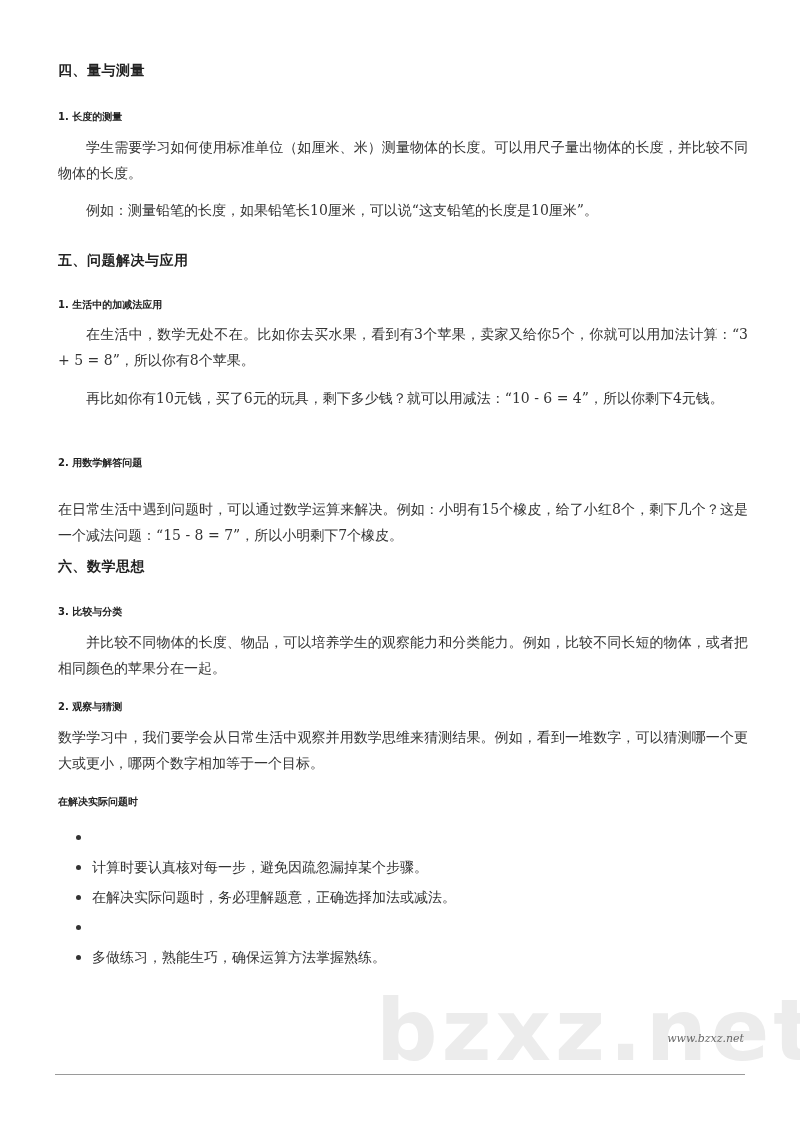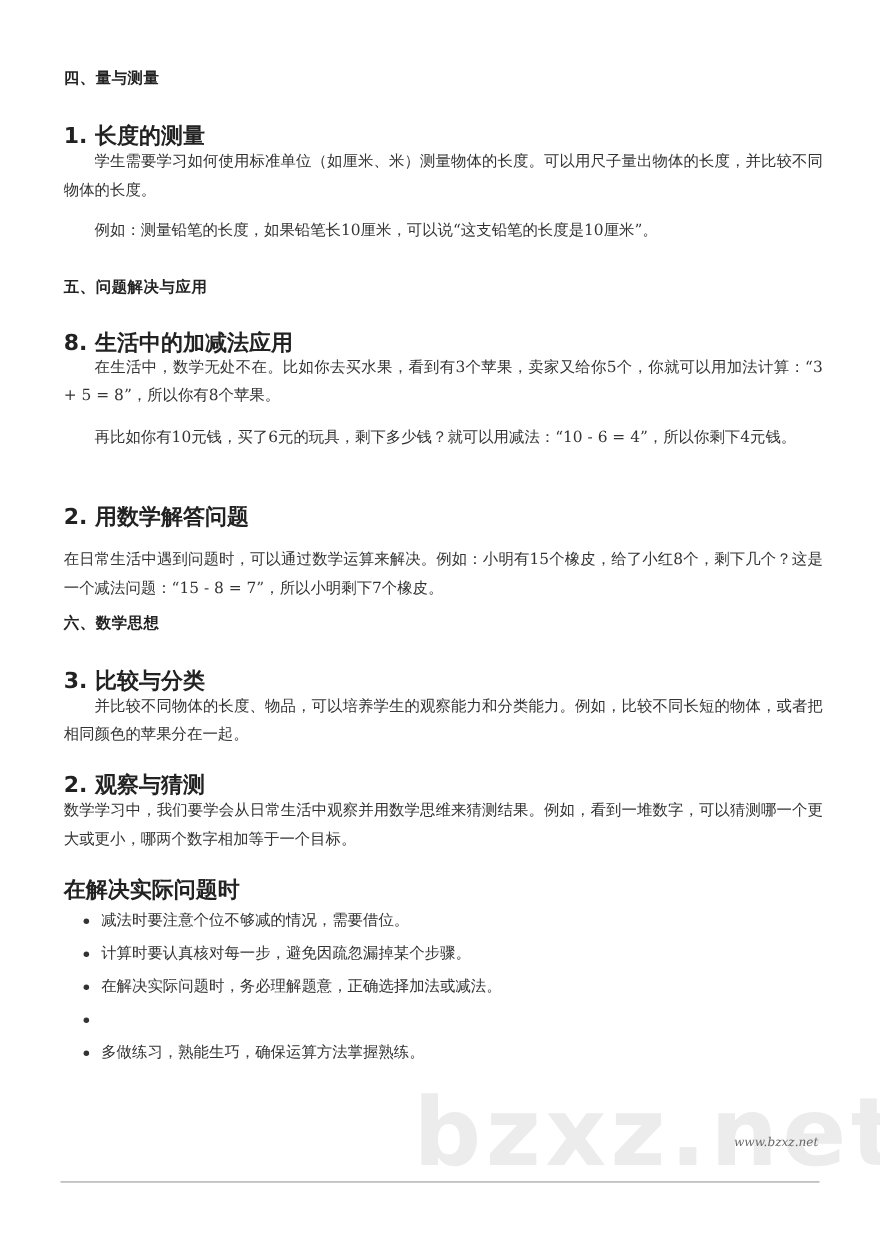--- a/index.html
+++ b/index.html
@@ -10,21 +10,21 @@
   }
   .page { position: absolute; left: 58px; top: 0; width: 690px; }
   .h1 {
     position: absolute; left: 0;
     font-family: "DejaVu Sans", "Liberation Sans", sans-serif;
     font-size: 14px; font-weight: bold; color: #222; letter-spacing: 0.5px;
   }
   .h2 {
     position: absolute; left: 0;
     font-family: "DejaVu Sans", "Liberation Sans", sans-serif;
-    font-size: 20px; font-weight: bold; color: #222;
+    font-size: 10px; font-weight: bold; color: #222;
   }
   .p {
     position: absolute; left: 0; width: 690px;
     font-size: 14px; line-height: 26px; color: #333; text-align: justify;
   }
   .p.indent { text-indent: 28px; }
   .bullets { position: absolute; left: 16px; top: 824px; margin: 0; padding: 0; list-style: none; }
   .bullets li {
     position: relative; padding-left: 18px; height: 30px; line-height: 26px;
     font-size: 14px; color: #333;
@@ -47,37 +47,37 @@
 </head>
 <body>
 
 <div class="page">
   <div class="h1" style="top:62px;">四、量与测量</div>
   <div class="h2" style="top:110px;">1. 长度的测量</div>
   <div class="p indent" style="top:134px;">学生需要学习如何使用标准单位（如厘米、米）测量物体的长度。可以用尺子量出物体的长度，并比较不同物体的长度。</div>
   <div class="p indent" style="top:197px;">例如：测量铅笔的长度，如果铅笔长10厘米，可以说“这支铅笔的长度是10厘米”。</div>
 
   <div class="h1" style="top:252px;">五、问题解决与应用</div>
-  <div class="h2" style="top:298px;">8. 生活中的加减法应用</div>
+  <div class="h2" style="top:298px;">1. 生活中的加减法应用</div>
   <div class="p indent" style="top:321px;">在生活中，数学无处不在。比如你去买水果，看到有3个苹果，卖家又给你5个，你就可以用加法计算：“3 + 5 = 8”，所以你有8个苹果。</div>
   <div class="p indent" style="top:385px;">再比如你有10元钱，买了6元的玩具，剩下多少钱？就可以用减法：“10 - 6 = 4”，所以你剩下4元钱。</div>
   <div class="h2" style="top:456px;">2. 用数学解答问题</div>
   <div class="p" style="top:472px;margin-top:24px;">在日常生活中遇到问题时，可以通过数学运算来解决。例如：小明有15个橡皮，给了小红8个，剩下几个？这是一个减法问题：“15 - 8 = 7”，所以小明剩下7个橡皮。</div>
 
   <div class="h1" style="top:558px;">六、数学思想</div>
   <div class="h2" style="top:605px;">3. 比较与分类</div>
   <div class="p indent" style="top:629px;">并比较不同物体的长度、物品，可以培养学生的观察能力和分类能力。例如，比较不同长短的物体，或者把相同颜色的苹果分在一起。</div>
   <div class="h2" style="top:700px;">2. 观察与猜测</div>
   <div class="p" style="top:724px;">数学学习中，我们要学会从日常生活中观察并用数学思维来猜测结果。例如，看到一堆数字，可以猜测哪一个更大或更小，哪两个数字相加等于一个目标。</div>
 
   <div class="h2" style="top:795px;">在解决实际问题时</div>
 </div>
 
 <ul class="bullets" style="left:74px;">
-  <li><span class="dot"></span><span>减法时要注意个位不够减的情况，需要借位。</span></li>
+  <li><span class="dot"></span></li>
   <li><span class="dot"></span><span>计算时要认真核对每一步，避免因疏忽漏掉某个步骤。</span></li>
   <li><span class="dot"></span><span>在解决实际问题时，务必理解题意，正确选择加法或减法。</span></li>
   <li><span class="dot"></span></li>
   <li><span class="dot"></span><span>多做练习，熟能生巧，确保运算方法掌握熟练。</span></li>
 </ul>
 
 <div class="watermark">bzxz.net</div>
 <div class="rule"></div>
 <div class="footer">www.bzxz.net</div>
 

